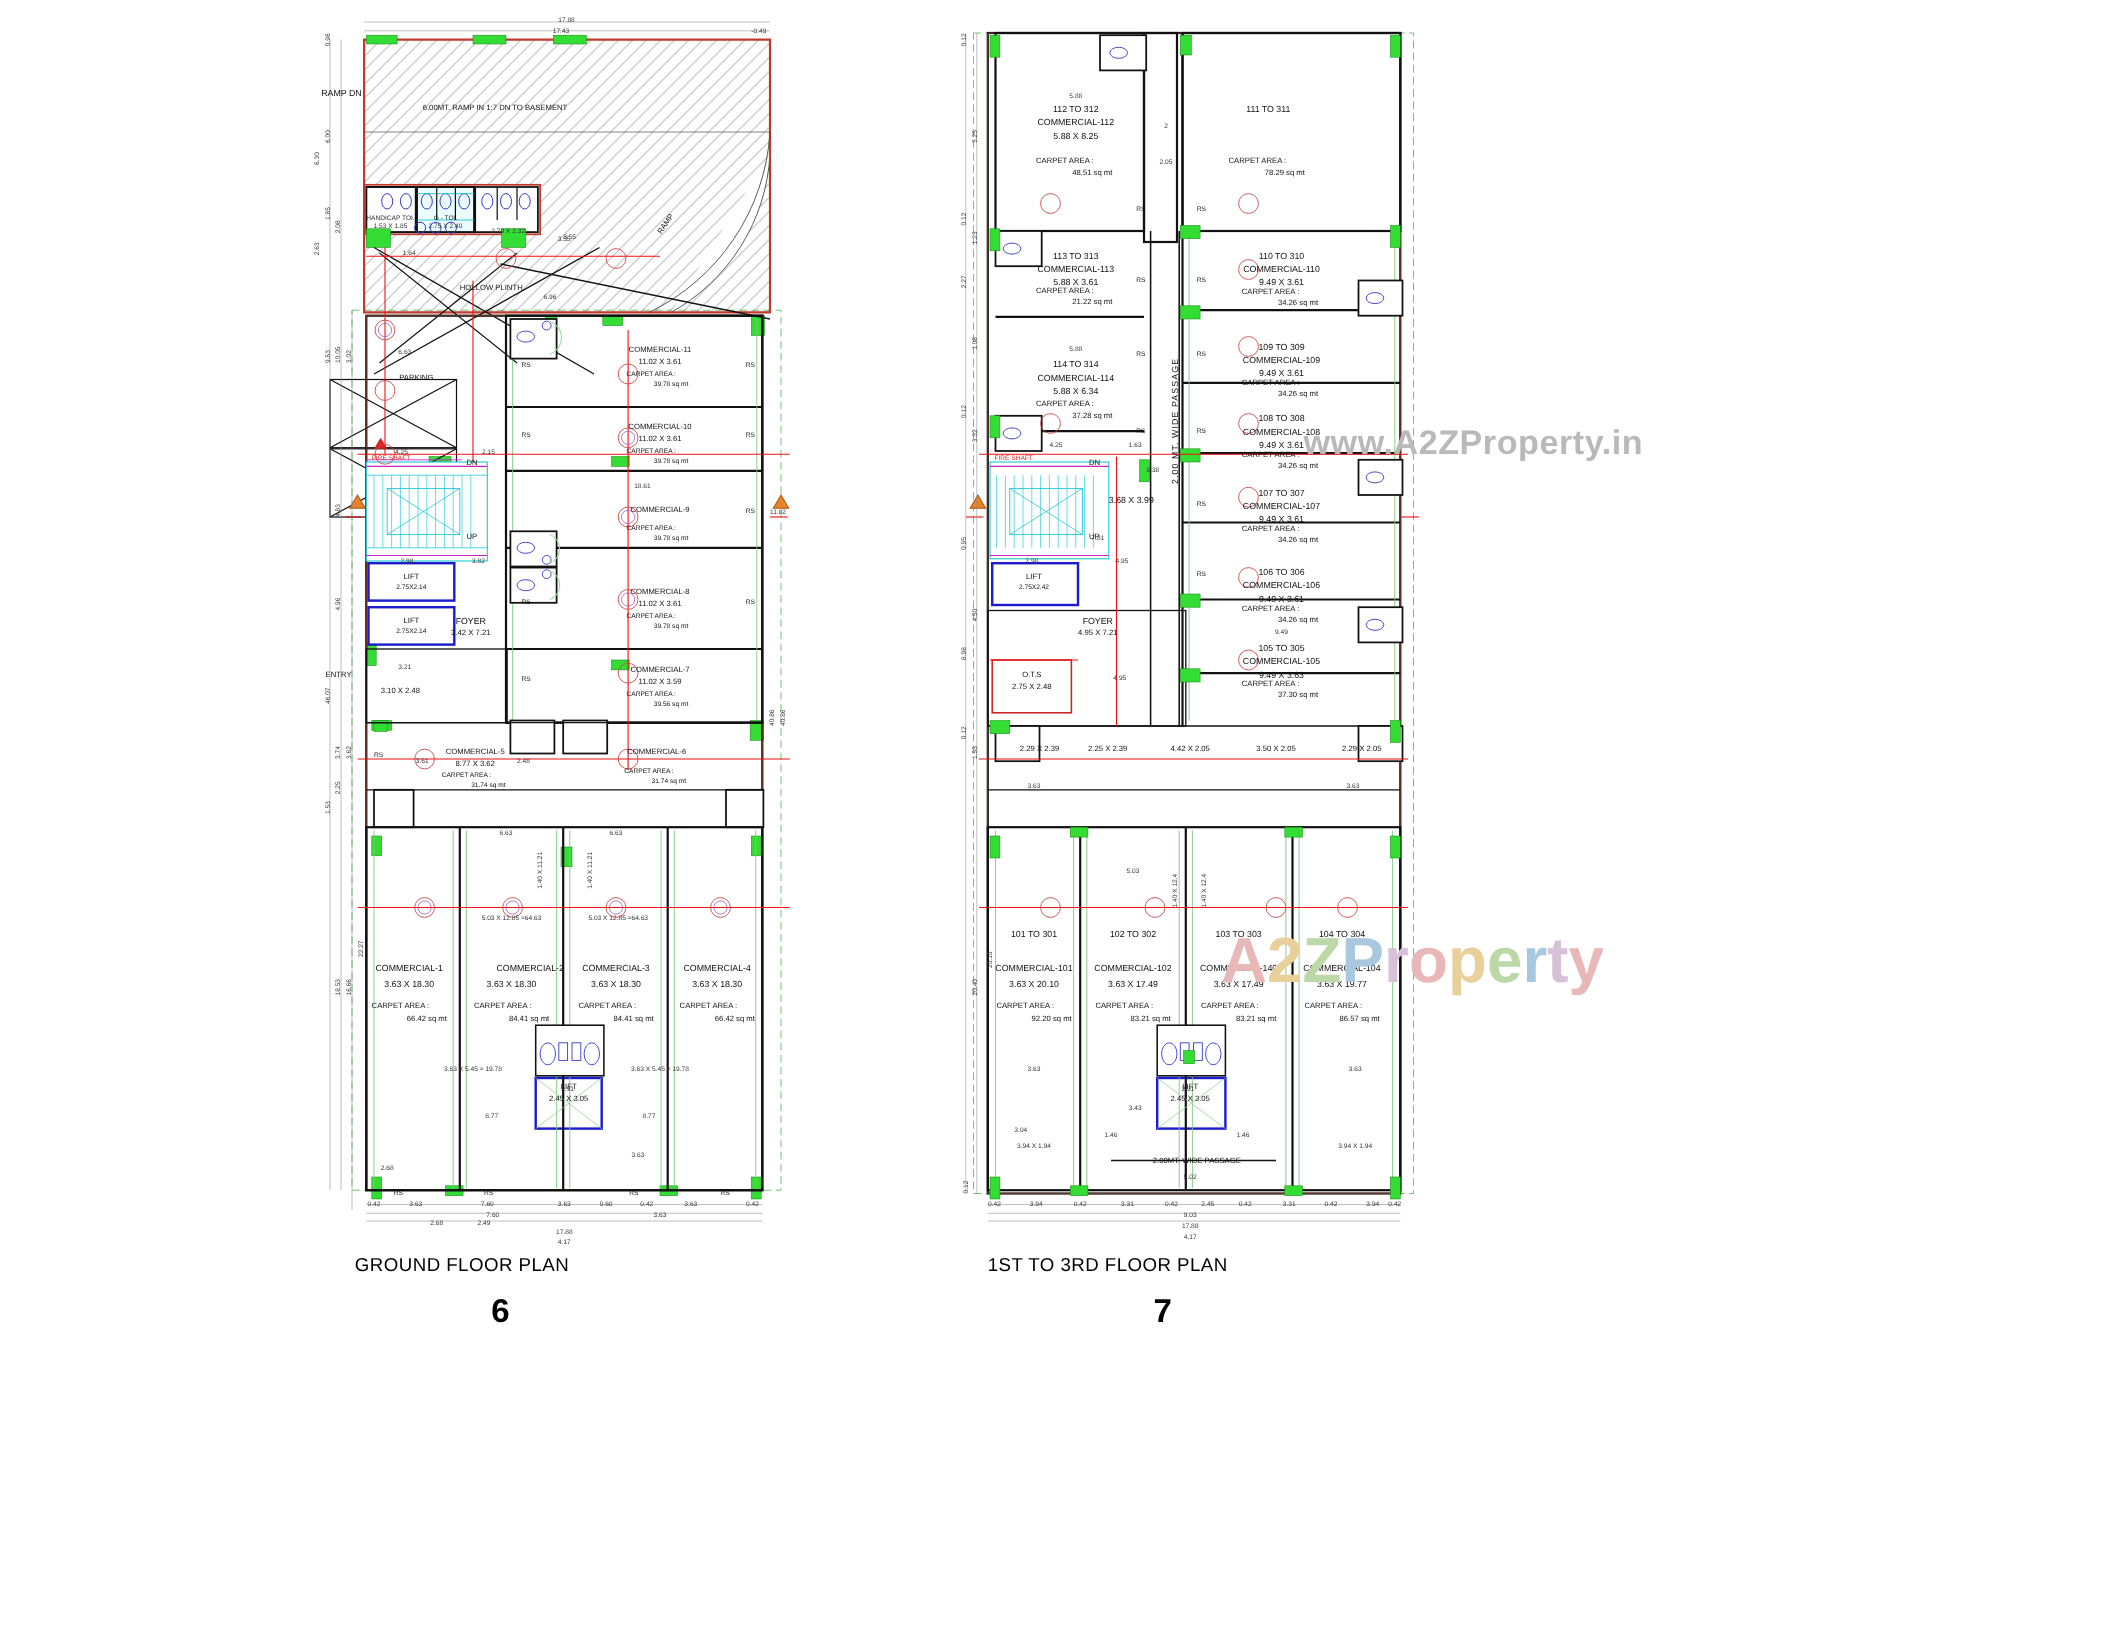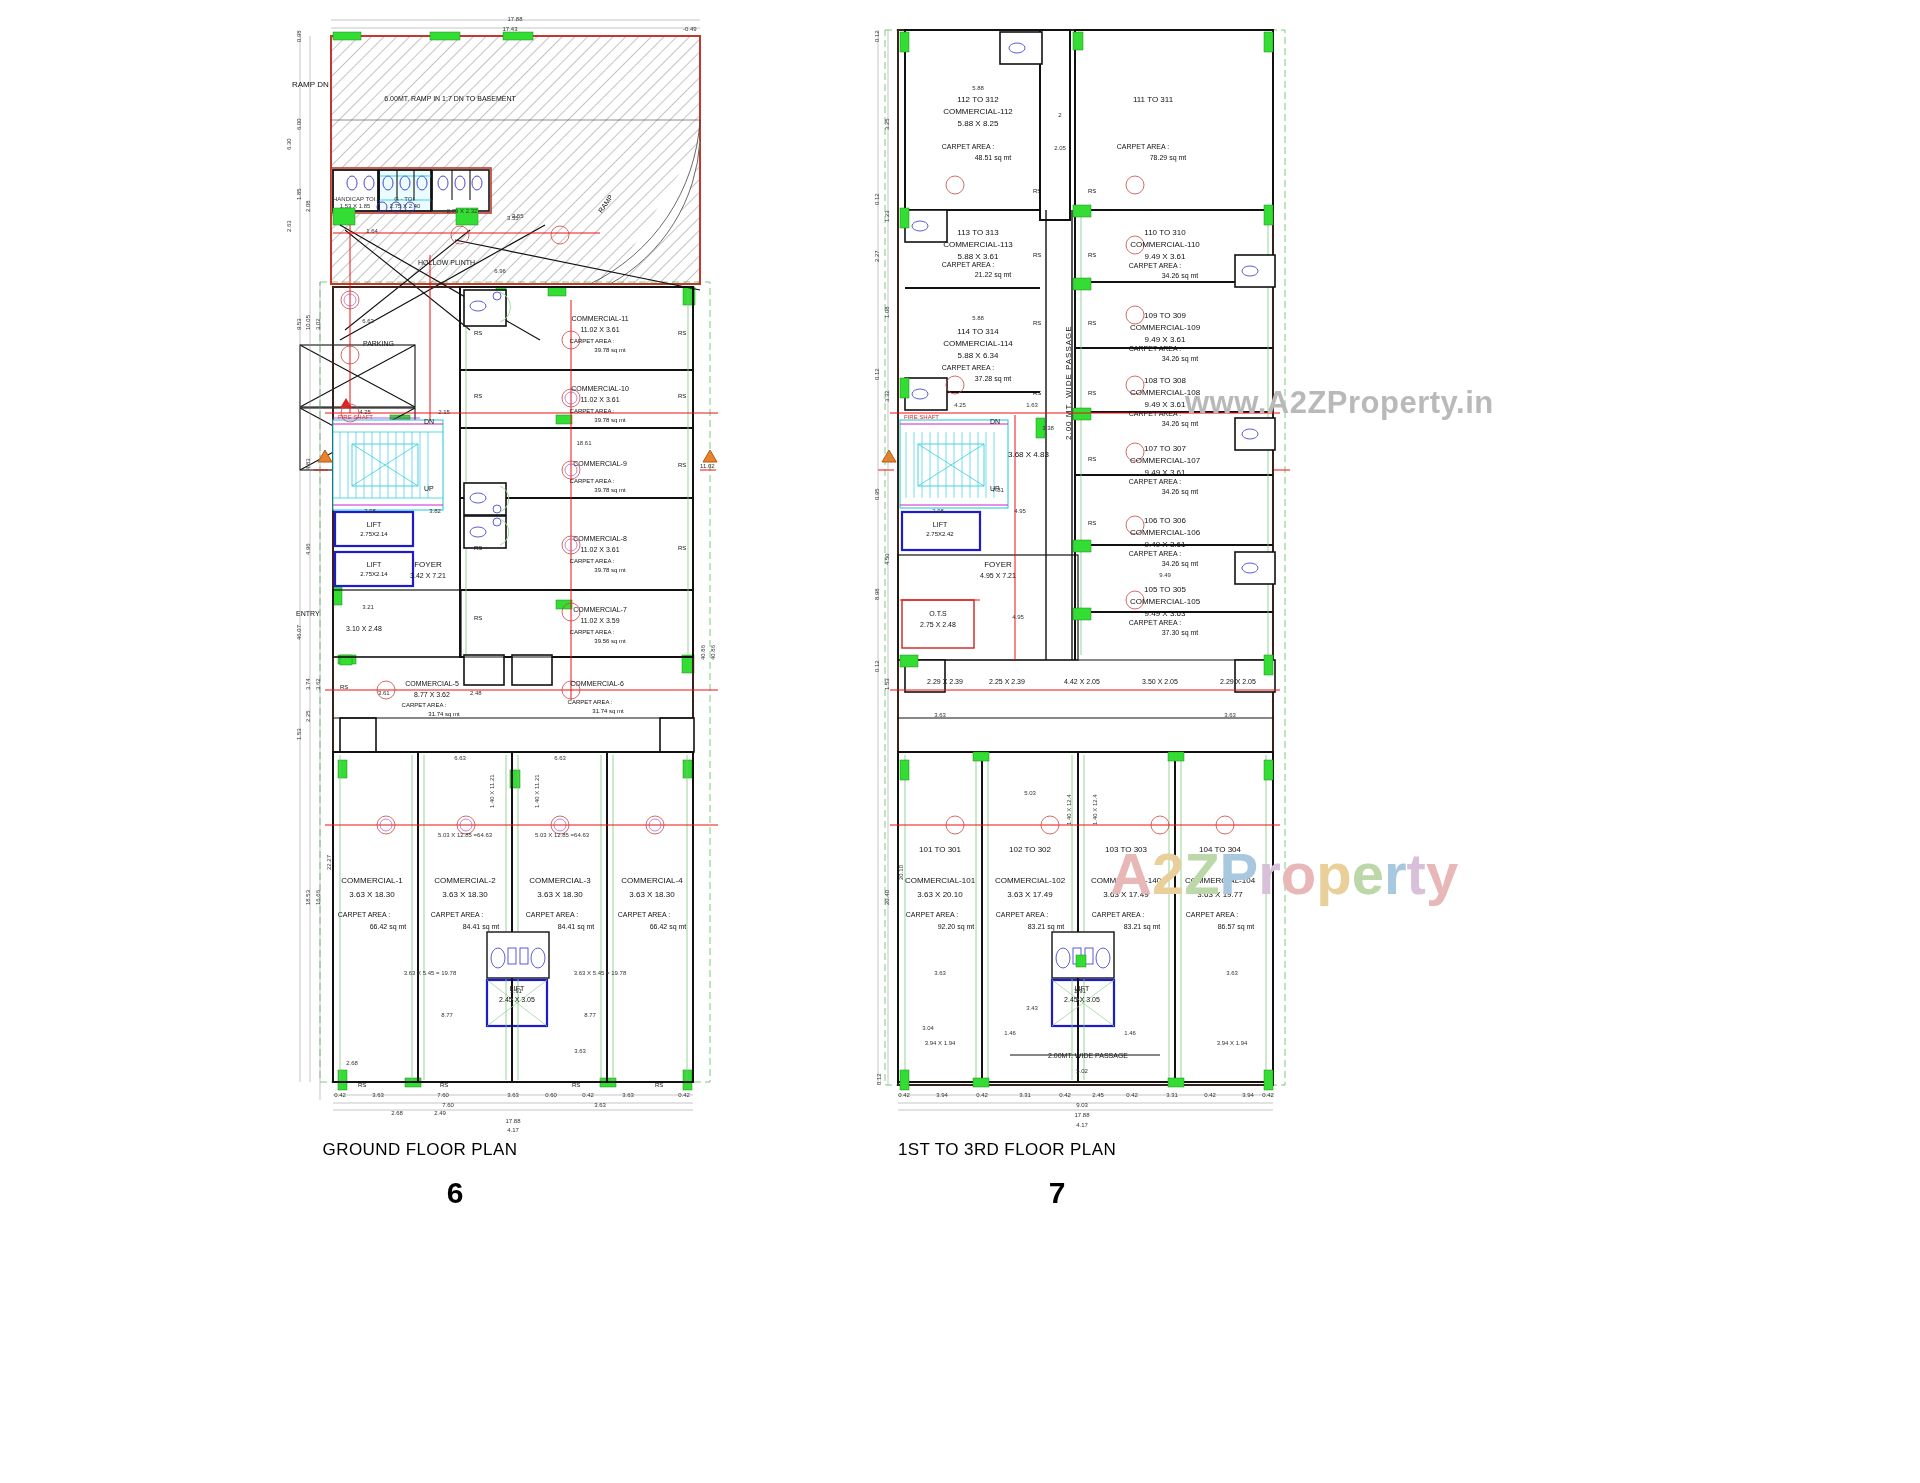--- a/index.html
+++ b/index.html
@@ -379,21 +379,21 @@
 
   <div class="t f7 c" style="left:597px;top:680px;">COMMERCIAL-6</div>
   <div class="t f6 c" style="left:590px;top:699px;">CARPET AREA :</div>
   <div class="t f6 c" style="left:608px;top:708px;">31.74 sq mt</div>
 
   <div class="t f8 c" style="left:372px;top:876px;">COMMERCIAL-1</div>
   <div class="t f8 c" style="left:372px;top:890px;">3.63 X 18.30</div>
   <div class="t f7 c" style="left:364px;top:911px;">CARPET AREA :</div>
   <div class="t f7 c" style="left:388px;top:923px;">66.42 sq mt</div>
 
-  <div class="t f8 c" style="left:465px;top:876px;">COMMERCIAL-2</div>
+  <div class="t f8 c" style="left:482px;top:876px;">COMMERCIAL-2</div>
   <div class="t f8 c" style="left:465px;top:890px;">3.63 X 18.30</div>
   <div class="t f7 c" style="left:457px;top:911px;">CARPET AREA :</div>
   <div class="t f7 c" style="left:481px;top:923px;">84.41 sq mt</div>
 
   <div class="t f8 c" style="left:560px;top:876px;">COMMERCIAL-3</div>
   <div class="t f8 c" style="left:560px;top:890px;">3.63 X 18.30</div>
   <div class="t f7 c" style="left:552px;top:911px;">CARPET AREA :</div>
   <div class="t f7 c" style="left:576px;top:923px;">84.41 sq mt</div>
 
   <div class="t f8 c" style="left:652px;top:876px;">COMMERCIAL-4</div>
@@ -754,21 +754,21 @@
   <div class="t f7 c" style="left:138px;top:572px;">4.95 X 7.21</div>
   <div class="t f7 c" style="left:80px;top:521px;">LIFT</div>
   <div class="t f6 c" style="left:80px;top:531px;">2.75X2.42</div>
   <div class="t f7 c" style="left:222px;top:985px;">LIFT</div>
   <div class="t f7 c" style="left:222px;top:996px;">2.45 X 3.05</div>
   <div class="t f7 c" style="left:78px;top:610px;">O.T.S</div>
   <div class="t f7 c" style="left:78px;top:621px;">2.75 X 2.48</div>
   <div class="t f6" style="left:44px;top:414px;color:#dd2222;">FIRE SHAFT</div>
   <div class="t f7" style="left:130px;top:418px;">DN</div>
   <div class="t f7" style="left:130px;top:485px;">UP</div>
-  <div class="t f8" style="left:148px;top:450px;">3.68 X 4.83</div>
+  <div class="t f8" style="left:148px;top:450px;">3.68 X 3.99</div>
 
   <div class="t f6" style="left:228px;top:188px;">RS</div>
   <div class="t f6" style="left:228px;top:252px;">RS</div>
   <div class="t f6" style="left:228px;top:320px;">RS</div>
   <div class="t f6" style="left:228px;top:390px;">RS</div>
   <div class="t f6" style="left:228px;top:456px;">RS</div>
   <div class="t f6" style="left:228px;top:520px;">RS</div>
   <div class="t f6" style="left:173px;top:188px;">RS</div>
   <div class="t f6" style="left:173px;top:252px;">RS</div>
   <div class="t f6" style="left:173px;top:320px;">RS</div>

